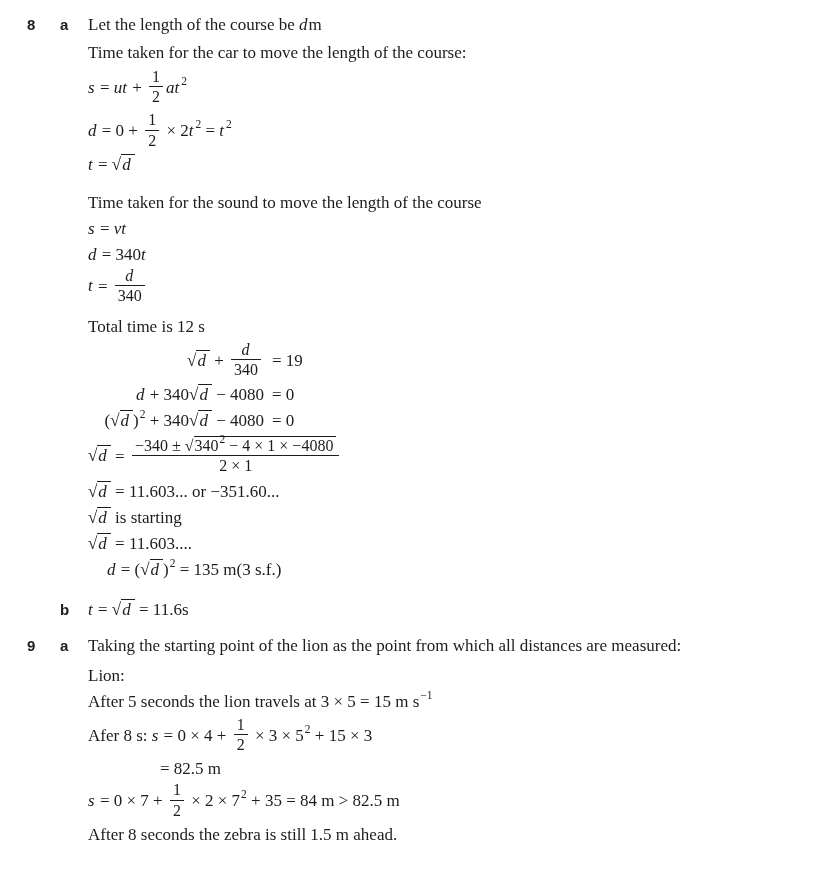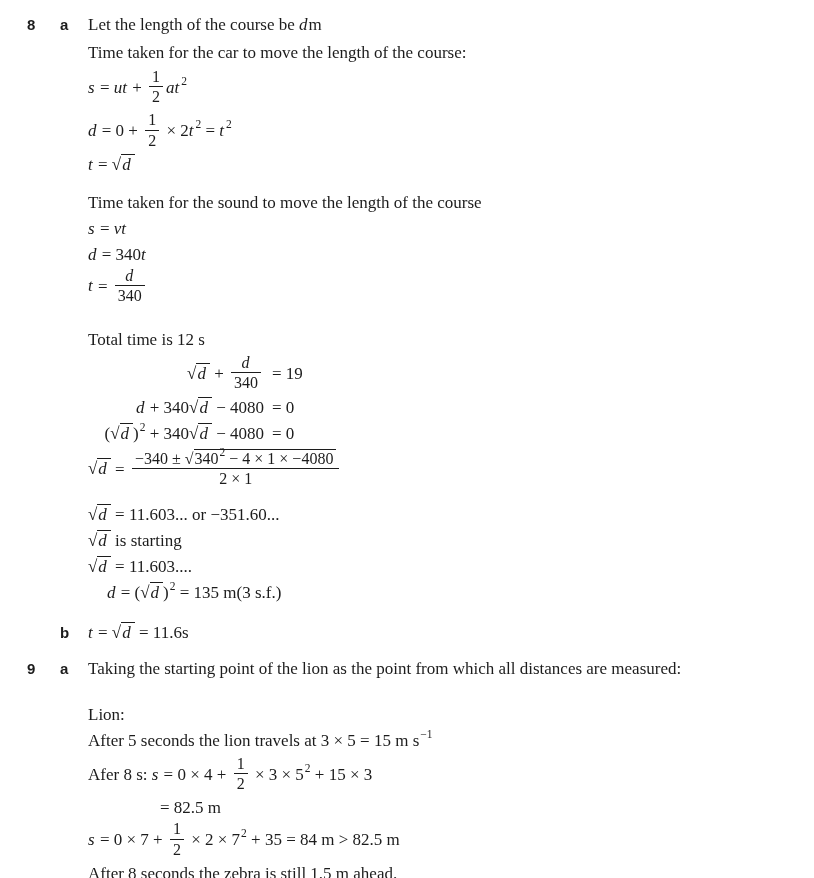--- a/index.html
+++ b/index.html
@@ -29,23 +29,23 @@
   }
   .frac .num{border-bottom:1.2px solid #1c1c1c;padding:0 3px;}
   .frac .den{padding:0 3px;}
   .sqrt{white-space:nowrap;}
   .rad{font-style:normal;}
   .sqa{border-top:1.2px solid #1c1c1c;display:inline-block;padding:0 3px 0 1px;line-height:1.15;}
   .lhs{display:inline-block;width:176px;text-align:right;}
   .rhs{margin-left:8px;}
   
   .ln2{margin-top:2px}.ln3{margin-top:3px}.ln4{margin-top:4px}
-  .ln6{margin-top:12px}.ln10{margin-top:20px}.ln11{margin-top:2px}
-  .ln14{margin-top:4px}.ln15{margin-top:12px}.ln19{margin-top:14px}
-  .ln20{margin-top:10px}.ln21{margin-top:20px}.ln23{margin-top:2px}
+  .ln6{margin-top:12px}.ln10{margin-top:7px}.ln11{margin-top:2px}
+  .ln14{margin-top:4px}.ln15{margin-top:2px}.ln19{margin-top:14px}
+  .ln20{margin-top:10px}.ln21{margin-top:4px}.ln23{margin-top:2px}
   .ln24{margin-top:0}
   .ln18 .content{padding-left:19px;}
   .ln24 .content{padding-left:72px;}
 </style>
 </head>
 <body>
 
 <div id="doc">
     <div class="line ln1">
       <span class="qnum">8</span>

